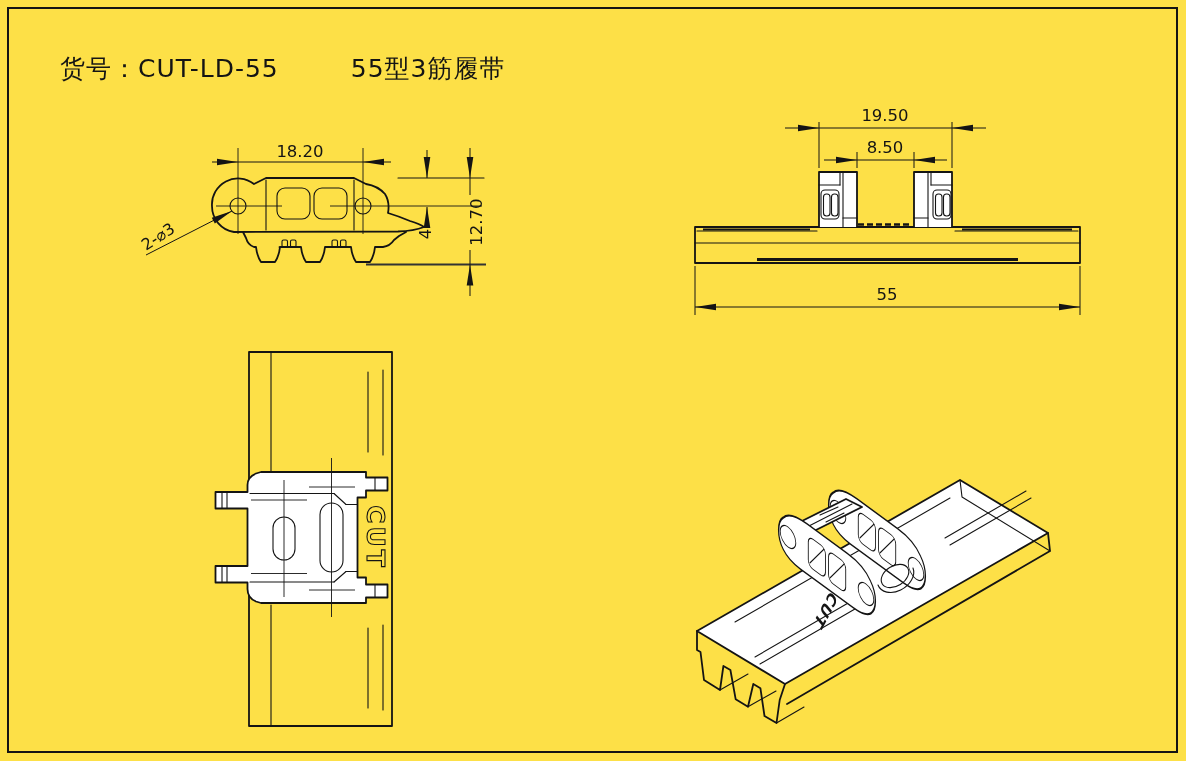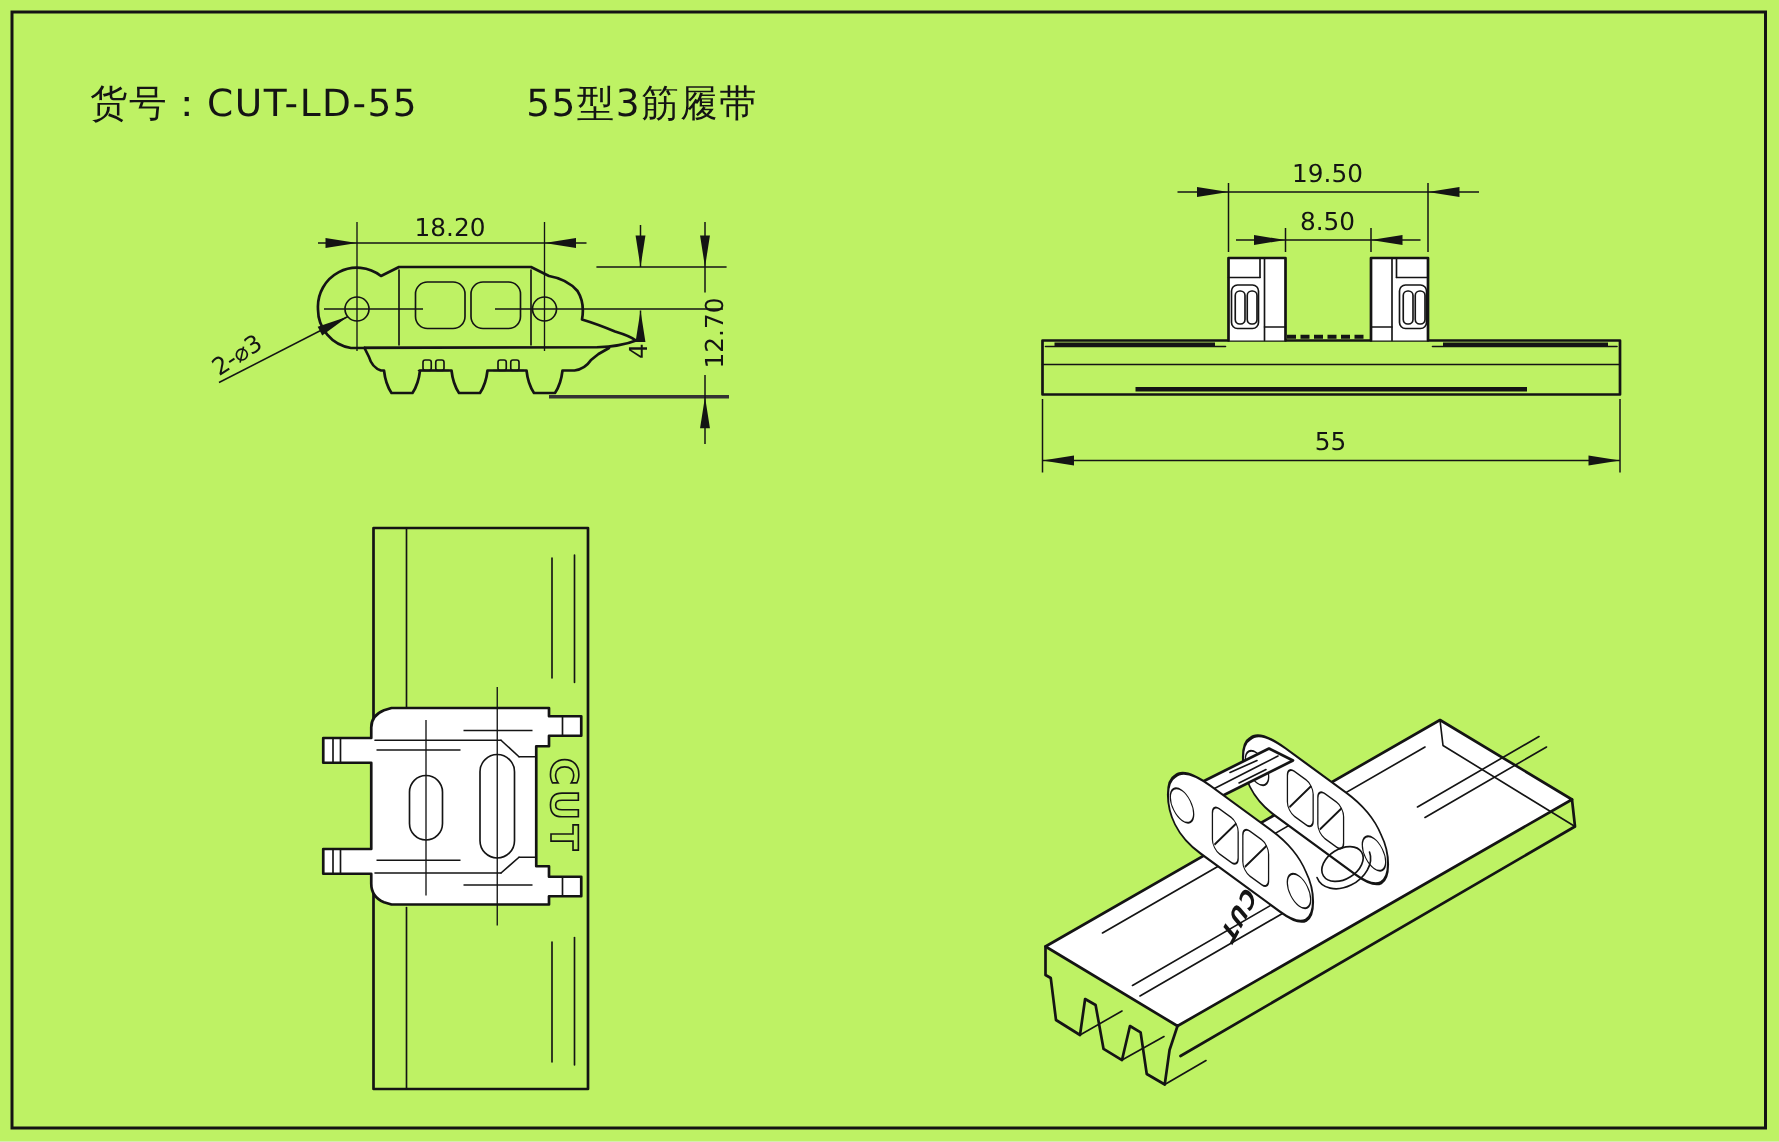--- a/index.html
+++ b/index.html
@@ -1,17 +1,17 @@
 <!DOCTYPE html>
 <html><head>
 <meta charset="utf-8">
 <style>
   html,body{margin:0;padding:0;background:#e8e8e8;}
   .sheet{
-    position:relative;width:1186px;height:761px;background:#bef264;
+    position:relative;width:1186px;height:761px;background:#fde047;
     font-family:"DejaVu Sans","Liberation Sans",sans-serif;overflow:hidden;text-align:center;
   }
   .frame{position:absolute;left:7px;top:7px;width:1171px;height:746px;
     border:2px solid #141414;box-sizing:border-box;}
   .title{
     position:absolute;left:60px;top:52px;font-size:25px;color:#141414;
     letter-spacing:1px;white-space:nowrap;font-weight:500;
   }
   .title .part-name{margin-left:72px;}
   svg{position:absolute;left:0;top:0;}

